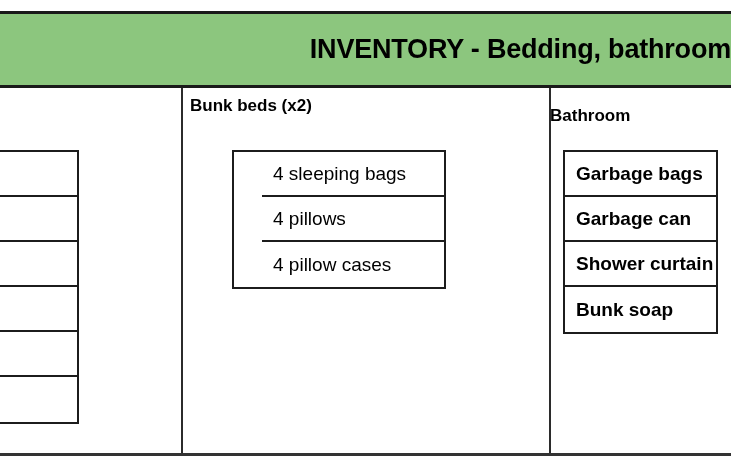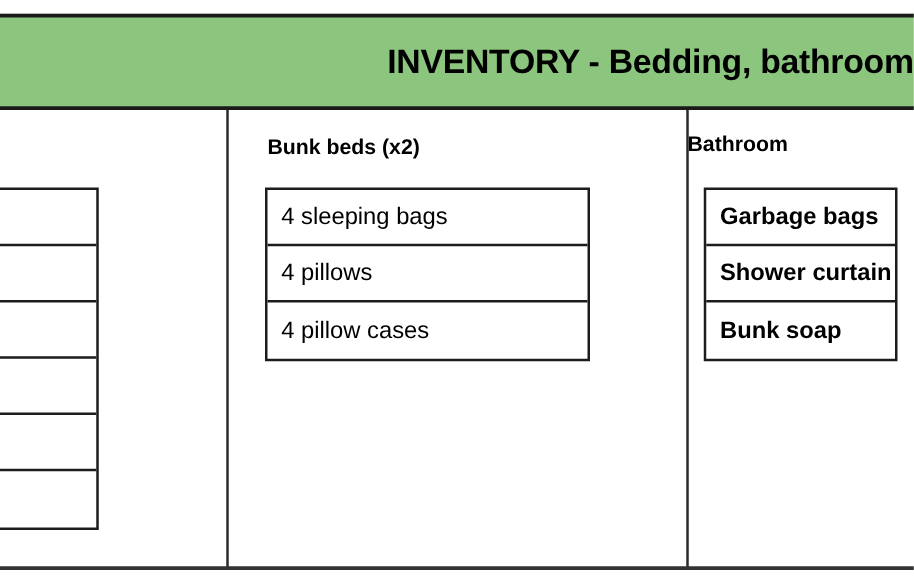--- a/index.html
+++ b/index.html
@@ -71,21 +71,21 @@
   }
 
   
   .col-heading {
     position: absolute;
     font-size: 17px;
     font-weight: bold;
     color: #000000;
     white-space: nowrap;
   }
-  .heading-mid   { left: 190px; top: 20px; margin-left: 24px; }
+  .heading-mid   { left: 190px; top: 8px; }
   .heading-right { left: 550px; top: 18px; }
 
   
   .item-table {
     position: absolute;
     border: 2px solid #1c1c1c;
     box-sizing: border-box;
     background: #ffffff;
   }
   .item-row {
@@ -110,23 +110,24 @@
     top: 62px;
     width: 131px;
   }
   .table-left .item-row {
     font-size: 19px;
     padding-left: 11px;
   }
 
   
   .table-mid {
-    left: 212px;
+    left: 232px;
     top: 62px;
-    width: 260px;
+    width: 214px;
+    padding-left: 28px;
   }
 
   
   .table-right {
     left: 563px;
     top: 62px;
     width: 155px;
     font-weight: bold;
   }
 </style>
@@ -158,20 +159,21 @@
     <div class="item-table table-mid">
       <div class="item-row">4 sleeping bags</div>
       <div class="item-row">4 pillows</div>
       <div class="item-row">4 pillow cases</div>
     </div>
 
     <div class="col-heading heading-right">Bathroom</div>
 
     <div class="item-table table-right">
       <div class="item-row">Garbage bags</div>
+      <div class="item-row">Garbage can</div>
       <div class="item-row">Shower curtain</div>
       <div class="item-row">Bunk soap</div>
     </div>
 
     <div class="bottom-rule"></div>
 
   </div>
 </div>
 
 </body></html>

